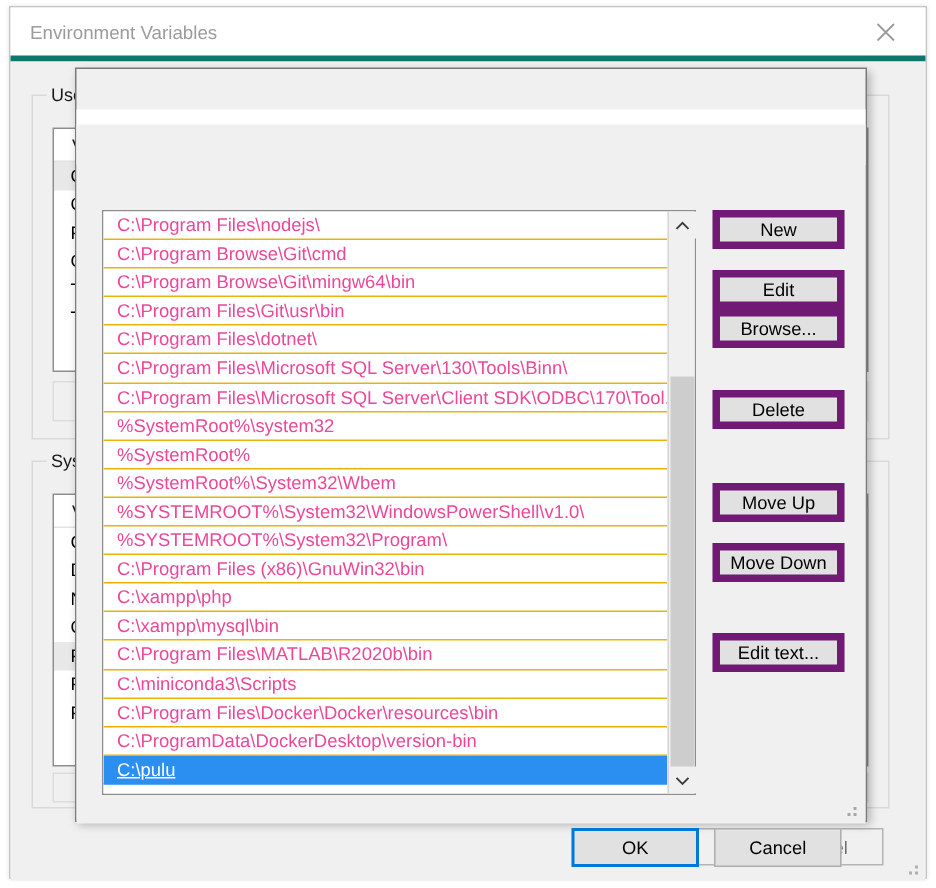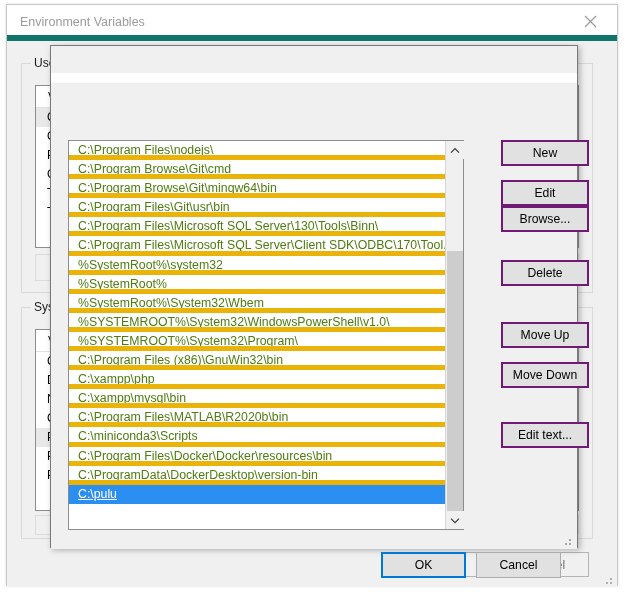--- a/index.html
+++ b/index.html
@@ -33,21 +33,21 @@
     width: 612px; height: 582px;
     background: #f0f0f0;
     border: 1px solid #c6c6c6;
     box-shadow: 0 0 3px rgba(0,0,0,0.12);
   }
   .outer-titlebar {
     position: absolute;
     left: 0; top: 0;
     width: 100%; height: 36px;
     background: #ffffff;
-    border-bottom: 6px solid #0f766e;
+    border-bottom: 4px solid #0f766e;
   }
   .outer-title {
     position: absolute;
     left: 13px; top: 10px;
     font-size: 12.5px;
     color: #9b9b9b;
     white-space: nowrap;
   }
   .outer-close {
     position: absolute;
@@ -195,25 +195,25 @@
     left: 0; top: 0;
     width: 376px; height: 388px;
     overflow: hidden;
     background: #ffffff;
   }
   .path-row {
     position: relative;
     height: 19.1px;
     line-height: 19.1px;
     font-size: 12.3px;
-    color: #4d7c0f;
+    color: #ec4899;
     padding-left: 9px;
     white-space: nowrap;
     overflow: hidden;
-    border-bottom: 5px solid #eab308;
+    border-bottom: 1px solid #eab308;
     cursor: default;
   }
   .path-row.selected {
     background: #2a8ff0;
     color: #ffffff;
     border-bottom: 1px solid #2a8ff0;
     text-decoration: underline;
   }
 
   
@@ -244,27 +244,26 @@
     background: #cdcdcd;
     cursor: default;
   }
 
   
   .side-button {
     position: absolute;
     left: 424px;
     width: 88px; height: 26px;
     background: #e1e1e1;
-    border: 2px solid #701a75;
+    border: 5px solid #701a75;
     font-size: 12.2px;
     color: #000000;
     display: flex; align-items: center; justify-content: center;
     white-space: nowrap;
     cursor: default;
-    margin-left: 26px;
   }
 
   
   .modal-btn {
     position: absolute;
     width: 85px; height: 26px;
     background: #e1e1e1;
     border: 1px solid #adadad;
     font-size: 12.2px;
     color: #000000;
@@ -381,20 +380,21 @@
     </div>
 
     <div class="modal-body">
 
       <div class="pathlist-wrap">
         <div class="pathlist" id="path-list">
             <div class="path-row">C:\Program Files\nodejs\</div>
             <div class="path-row">C:\Program Browse\Git\cmd</div>
             <div class="path-row">C:\Program Browse\Git\mingw64\bin</div>
             <div class="path-row">C:\Program Files\Git\usr\bin</div>
+            <div class="path-row">C:\Program Files\dotnet\</div>
             <div class="path-row">C:\Program Files\Microsoft SQL Server\130\Tools\Binn\</div>
             <div class="path-row">C:\Program Files\Microsoft SQL Server\Client SDK\ODBC\170\Tool...</div>
             <div class="path-row">%SystemRoot%\system32</div>
             <div class="path-row">%SystemRoot%</div>
             <div class="path-row">%SystemRoot%\System32\Wbem</div>
             <div class="path-row">%SYSTEMROOT%\System32\WindowsPowerShell\v1.0\</div>
             <div class="path-row">%SYSTEMROOT%\System32\Program\</div>
             <div class="path-row">C:\Program Files (x86)\GnuWin32\bin</div>
             <div class="path-row">C:\xampp\php</div>
             <div class="path-row">C:\xampp\mysql\bin</div>

